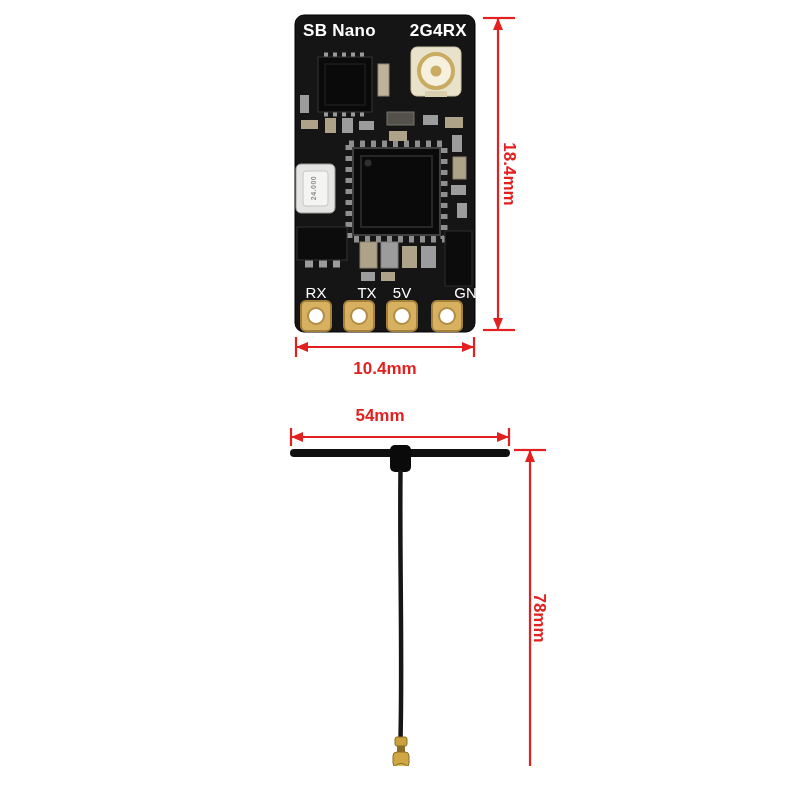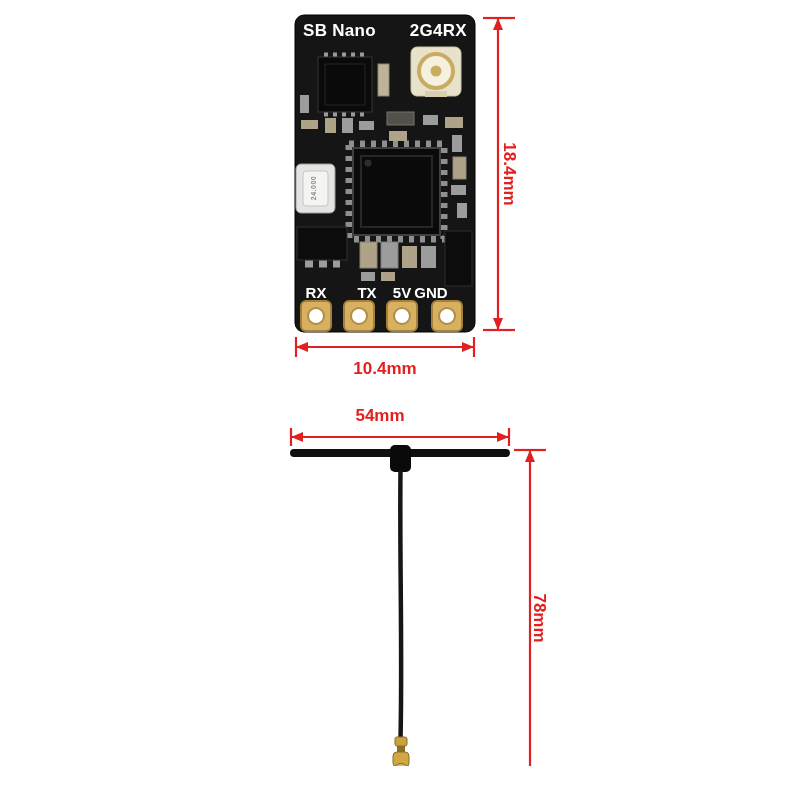--- a/index.html
+++ b/index.html
@@ -29,21 +29,21 @@
     font-size: 17px;
     letter-spacing: 0.3px;
     white-space: nowrap;
   }
   .pad-label {
     position: absolute;
     top: 284px;
     width: 46px;
     text-align: center;
     color: var(--silkscreen-white, #ffffff);
-    font-weight: bold;
+    font-weight: normal;
     font-size: 15px;
   }
   .crystal-label {
     left: 294px; top: 182px;
     width: 44px; height: 12px;
     text-align: center;
     transform: rotate(-90deg);
     font-size: 7px;
     font-weight: bold;
     color: #8c8c8a;
@@ -198,20 +198,20 @@
   <div class="board-title">
     <span>SB Nano</span>
     <span>2G4RX</span>
   </div>
 
   <div class="label crystal-label">24.000</div>
 
   <div class="pad-label" style="left:293px">RX</div>
   <div class="pad-label" style="left:344px">TX</div>
   <div class="pad-label" style="left:379px">5V</div>
-  <div class="pad-label" style="left:408px">GND</div>
+  <div class="pad-label" style="left:448px">GND</div>
 
   <div class="label dim-label dim-board-height">18.4mm</div>
   <div class="label dim-label dim-board-width">10.4mm</div>
   <div class="label dim-label dim-ant-width">54mm</div>
   <div class="label dim-label dim-ant-length">78mm</div>
 
 </div>
 
 </body></html>

